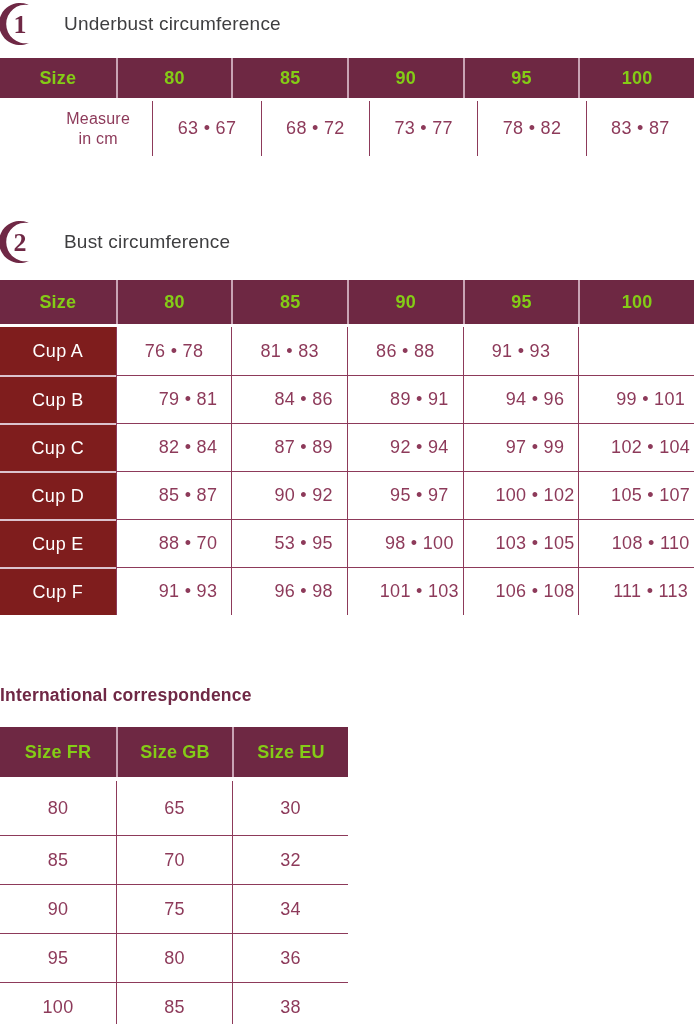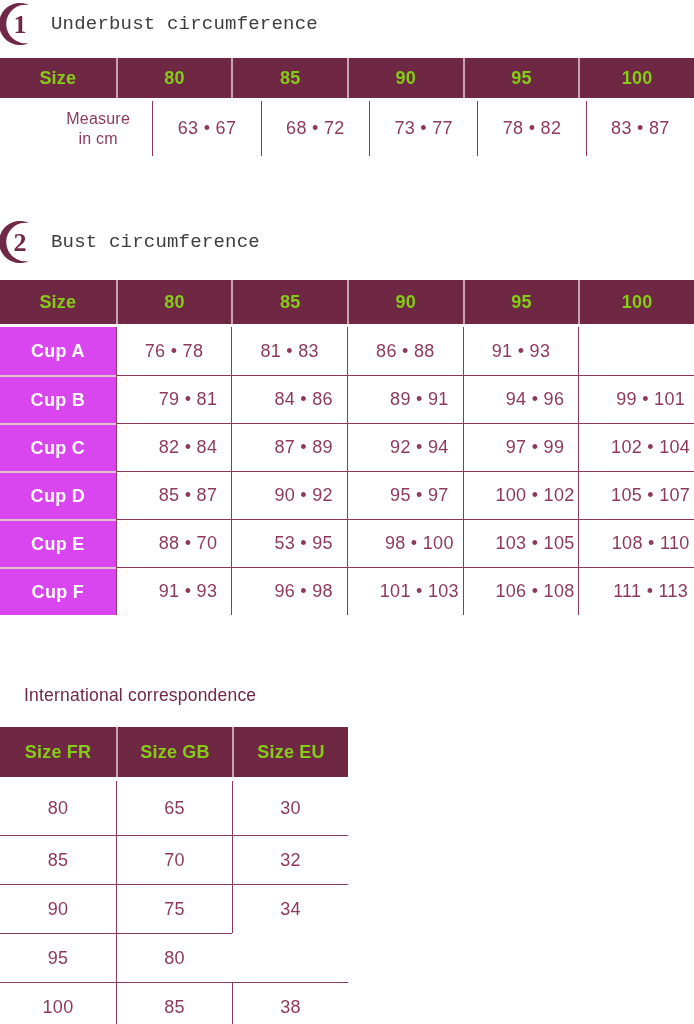--- a/index.html
+++ b/index.html
@@ -7,21 +7,21 @@
   .page {
     position:relative; width:694px; height:1024px; overflow:hidden;
     background:#ffffff; font-family:"Liberation Sans", sans-serif;
   }
 
   
   .sec-head { display:flex; align-items:center; height:44px; }
   .sec-head.first { margin-top:2px; }
   .sec-head.second { margin-top:64px; }
   .badge { width:44px; height:44px; margin-left:-2px; flex:0 0 auto; }
-  .sec-title { font-size:19px; color:#3e3e40; margin-left:9px; letter-spacing:.2px;font-family:Liberation Mono, monospace; }
+  .sec-title { font-size:19px; color:#3e3e40; margin-left:22px; letter-spacing:.2px; }
 
   
   .hrow { display:grid; background:#6e2843; }
   .hcell {
     display:flex; align-items:center; justify-content:center;
     color:#84cc16; font-size:18px; font-weight:700; letter-spacing:.2px;
     border-left:2px solid #c9a3b4;
   }
   .hcell:first-child { border-left:none; }
   .cell {
@@ -36,27 +36,27 @@
   .t1row { display:grid; grid-template-columns:repeat(6,1fr); height:55px;padding-left:44px; }
   .t1row .cell { border-left:1.5px solid #8d3a5a; }
   .t1row .cell:first-child { border-left:none; }
   .measure-label { text-align:center; font-size:16px; line-height:1.2; letter-spacing:.2px; }
 
   
   .t2 { margin-top:16px; width:694px; }
   .t2 .hrow { grid-template-columns:repeat(6,1fr); height:44px; }
   .t2 .tbody { margin-top:3px; }
   .t2row { display:grid; grid-template-columns:repeat(6,1fr); height:48px; }
-  .t2row .lab { background:#d946ef; color:#ffffff; letter-spacing:.3px;font-weight:bold; }
+  .t2row .lab { background:#7f1d1d; color:#ffffff; letter-spacing:.3px; }
   .t2row + .t2row .lab { border-top:2px solid #dcc3ce; }
   .t2row .val { border-left:1.5px solid #8d3a5a; }
   .t2row + .t2row .val { border-top:1.5px solid #8d3a5a;padding-left:28px; }
 
   
-  .int-title { margin-top:70px; font-size:17.5px; font-weight:400; color:#6f2845; letter-spacing:.2px;padding-left:24px; }
+  .int-title { margin-top:70px; font-size:17.5px; font-weight:700; color:#6f2845; letter-spacing:.2px; }
   .t3 { margin-top:21px; width:348px; }
   .t3 .hrow { grid-template-columns:repeat(3,1fr); height:50px; }
   .t3 .tbody { margin-top:4px; }
   .t3row { display:grid; grid-template-columns:repeat(3,1fr); height:49px; }
   .t3row:first-child { height:54px; }
   .t3row .cell { border-left:1.5px solid #8d3a5a; }
   .t3row .cell:first-child { border-left:none; }
   .t3row + .t3row .cell { border-top:1.5px solid #8d3a5a; }
 </style>
 </head>
@@ -187,20 +187,21 @@
         <div class="cell">32</div>
       </div>
       <div class="t3row">
         <div class="cell">90</div>
         <div class="cell">75</div>
         <div class="cell">34</div>
       </div>
       <div class="t3row">
         <div class="cell">95</div>
         <div class="cell">80</div>
+        <div class="cell">36</div>
       </div>
       <div class="t3row">
         <div class="cell">100</div>
         <div class="cell">85</div>
         <div class="cell">38</div>
       </div>
     </div>
   </div>
 
 </div>

